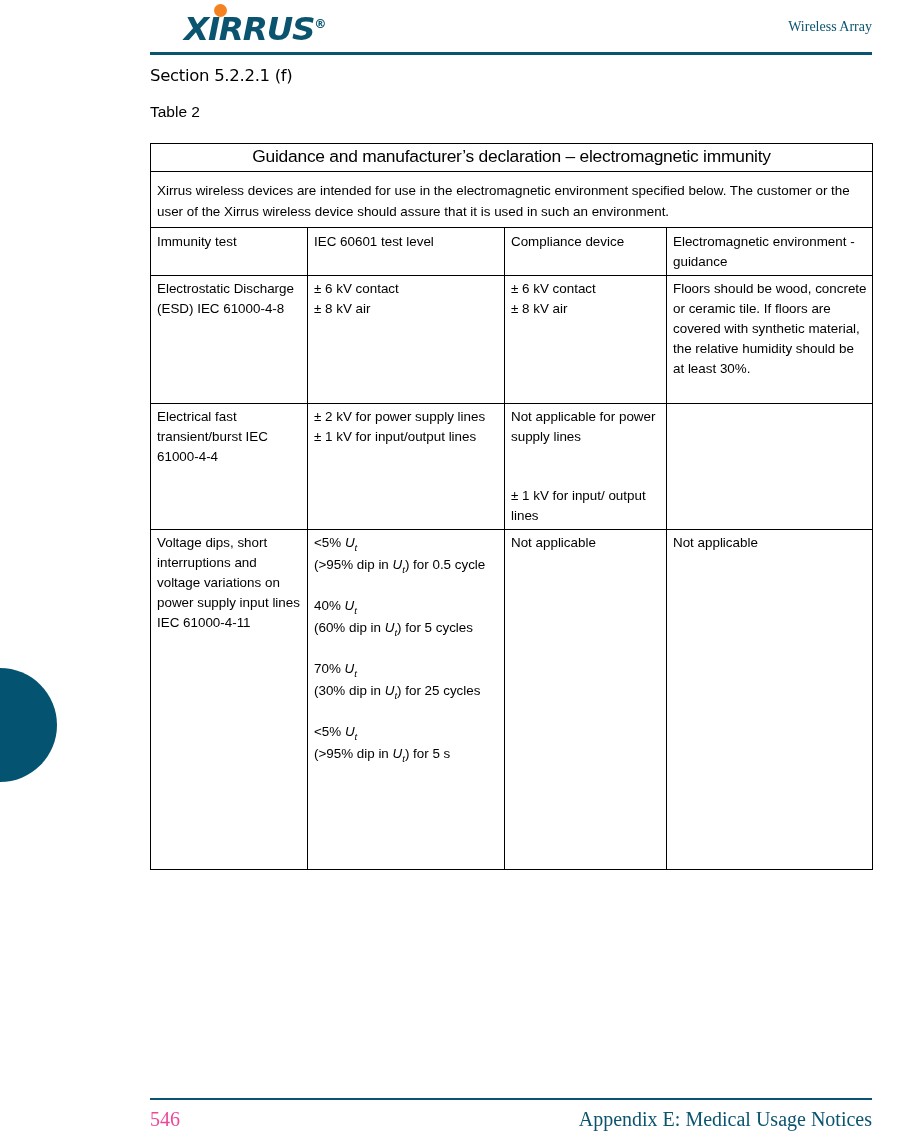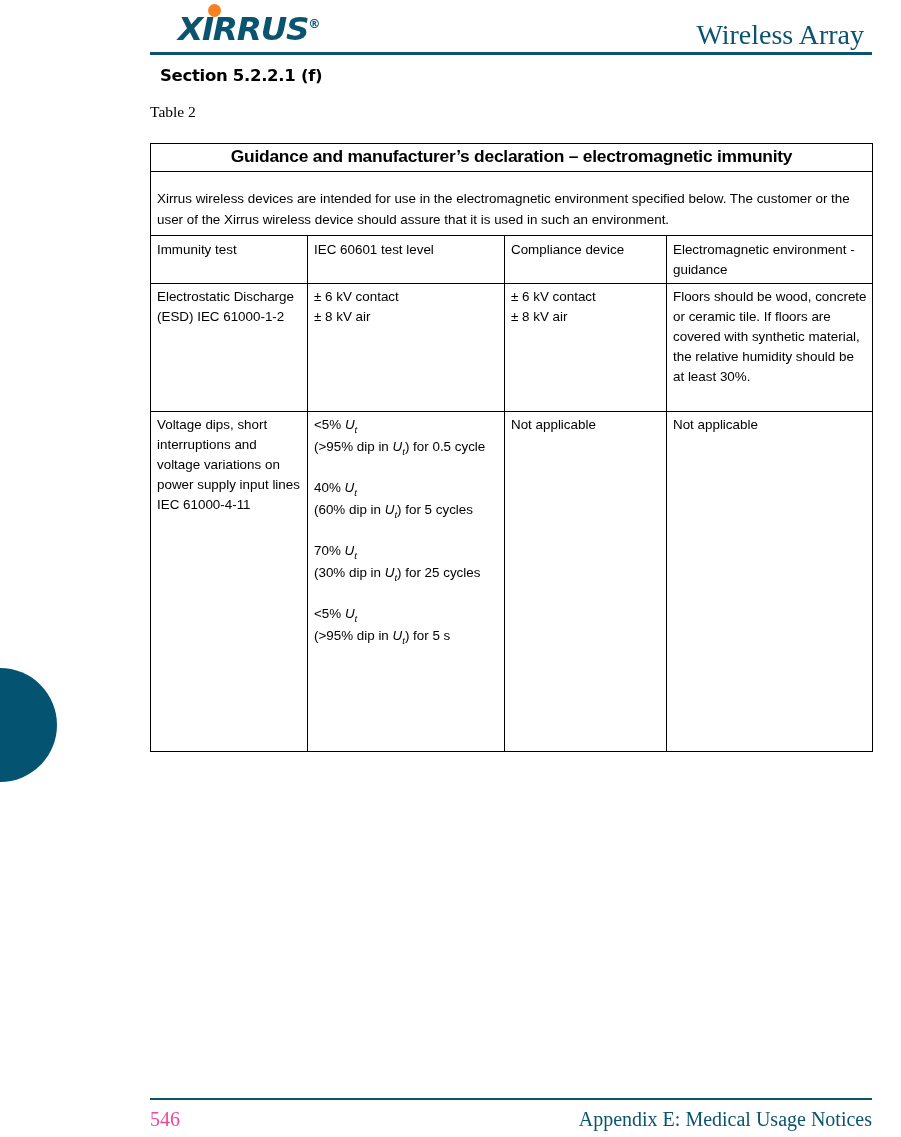--- a/index.html
+++ b/index.html
@@ -30,21 +30,21 @@
   
   .page-header {
     position: absolute;
     left: 150px;
     top: 0;
     width: 722px;
     height: 58px;
   }
   .logo {
     position: absolute;
-    left: 28px;
+    left: 34px;
     top: 4px;
     height: 40px;
     width: 155px;
   }
   .logo-dot {
     position: absolute;
     left: 30px;
     top: 0px;
     width: 13px;
     height: 13px;
@@ -66,52 +66,52 @@
     transform-origin: left center;
   }
   .logo-tm {
     font-size: 12px;
     vertical-align: super;
     font-style: normal;
     letter-spacing: 0;
   }
   .header-right {
     position: absolute;
-    right: 8px;
+    right: 0px;
     top: 19px;
     font-family: "Liberation Serif", serif;
-    font-size: 28px;
+    font-size: 14px;
     color: #0b5470;
     white-space: nowrap;
   }
   .header-rule {
     position: absolute;
     left: 150px;
     top: 52px;
     width: 722px;
     height: 3px;
     background: #0b5470;
   }
 
   
   .section-title {
     position: absolute;
-    left: 160px;
+    left: 150px;
     top: 66px;
     font-family: "DejaVu Sans", sans-serif;
-    font-weight: bold;
+    font-weight: normal;
     font-size: 16.5px;
     letter-spacing: -0.3px;
     color: #000;
   }
   .table-label {
     position: absolute;
     left: 150px;
     top: 103px;
-    font-family: Liberation Serif, serif;
+    font-family: Liberation Sans, sans-serif;
     font-size: 15.5px;
     color: #000;
   }
 
   
   .emc-table {
     position: absolute;
     left: 150px;
     top: 143px;
     width: 722px;
@@ -122,28 +122,28 @@
     border: 1.3px solid #000000;
     vertical-align: top;
     padding: 3px 5px 3px 6px;
     font-family: "Liberation Sans", sans-serif;
     font-size: 13.4px;
     line-height: 1.49;
     color: #000;
   }
   .emc-table .th-title {
     text-align: center;
-    font-weight: bold;
+    font-weight: normal;
     font-size: 17.4px;
     letter-spacing: -0.25px;
     padding: 2px 4px 3px 4px;
     line-height: 1.25;
   }
   .emc-table .intro-cell {
-    padding: 16px 6px 4px 6px;
+    padding: 8px 6px 4px 6px;
     line-height: 1.62;
   }
   .emc-table .colhead {
     padding-top: 4px;
   }
   .vsub {
     font-style: italic;
   }
   .vsub sub {
     font-style: italic;
@@ -228,26 +228,34 @@
       <td class="intro-cell" colspan="4">Xirrus wireless devices are intended for use in the electromagnetic environment specified below. The customer or the user of the Xirrus wireless device should assure that it is used in such an environment.</td>
     </tr>
     <tr>
       <td class="colhead">Immunity test</td>
       <td class="colhead">IEC 60601 test level</td>
       <td class="colhead">Compliance device</td>
       <td class="colhead">Electromagnetic environment - guidance</td>
     </tr>
 
     <tr style="height:128px">
-      <td>Electrostatic Discharge (ESD) IEC 61000-1-2</td>
+      <td>Electrostatic Discharge (ESD) IEC 61000-4-8</td>
       <td>± 6 kV contact<br>± 8 kV air</td>
       <td>± 6 kV contact<br>± 8 kV air</td>
       <td>Floors should be wood, concrete or ceramic tile. If floors are covered with synthetic material, the relative humidity should be at least 30%.</td>
     </tr>
 
+    <tr style="height:110px">
+      <td>Electrical fast transient/burst IEC 61000-4-4</td>
+      <td>± 2 kV for power supply lines<br>± 1 kV for input/output lines</td>
+      <td>Not applicable for power supply lines<br><span class="gap"></span><br>± 1 kV for input/ output lines</td>
+      <td>
+          <span class="gap"></span>
+        </td>
+    </tr>
 
 
     <tr style="height:340px">
       <td>Voltage dips, short interruptions and voltage variations on power supply input lines IEC 61000-4-11</td>
       <td>&lt;5% <span class="vsub">U<sub>t</sub></span><br>(&gt;95% dip in <span class="vsub">U<sub>t</sub></span>) for 0.5 cycle<span class="gap"></span>40% <span class="vsub">U<sub>t</sub></span><br>(60% dip in <span class="vsub">U<sub>t</sub></span>) for 5 cycles<span class="gap"></span>70% <span class="vsub">U<sub>t</sub></span><br>(30% dip in <span class="vsub">U<sub>t</sub></span>) for 25 cycles<span class="gap"></span>&lt;5% <span class="vsub">U<sub>t</sub></span><br>(&gt;95% dip in <span class="vsub">U<sub>t</sub></span>) for 5 s</td>
       <td>Not applicable</td>
       <td>Not applicable</td>
     </tr>
 
 

